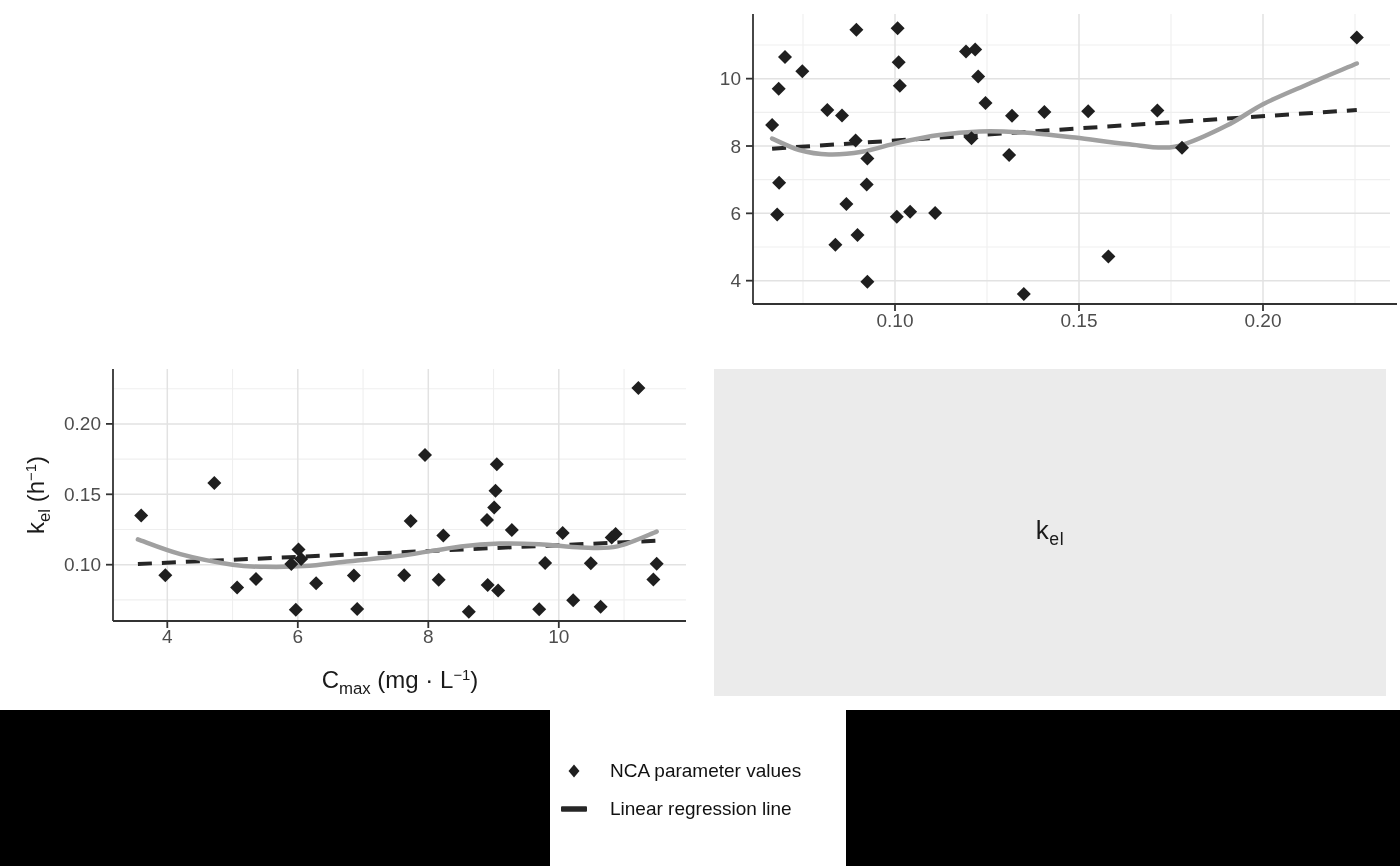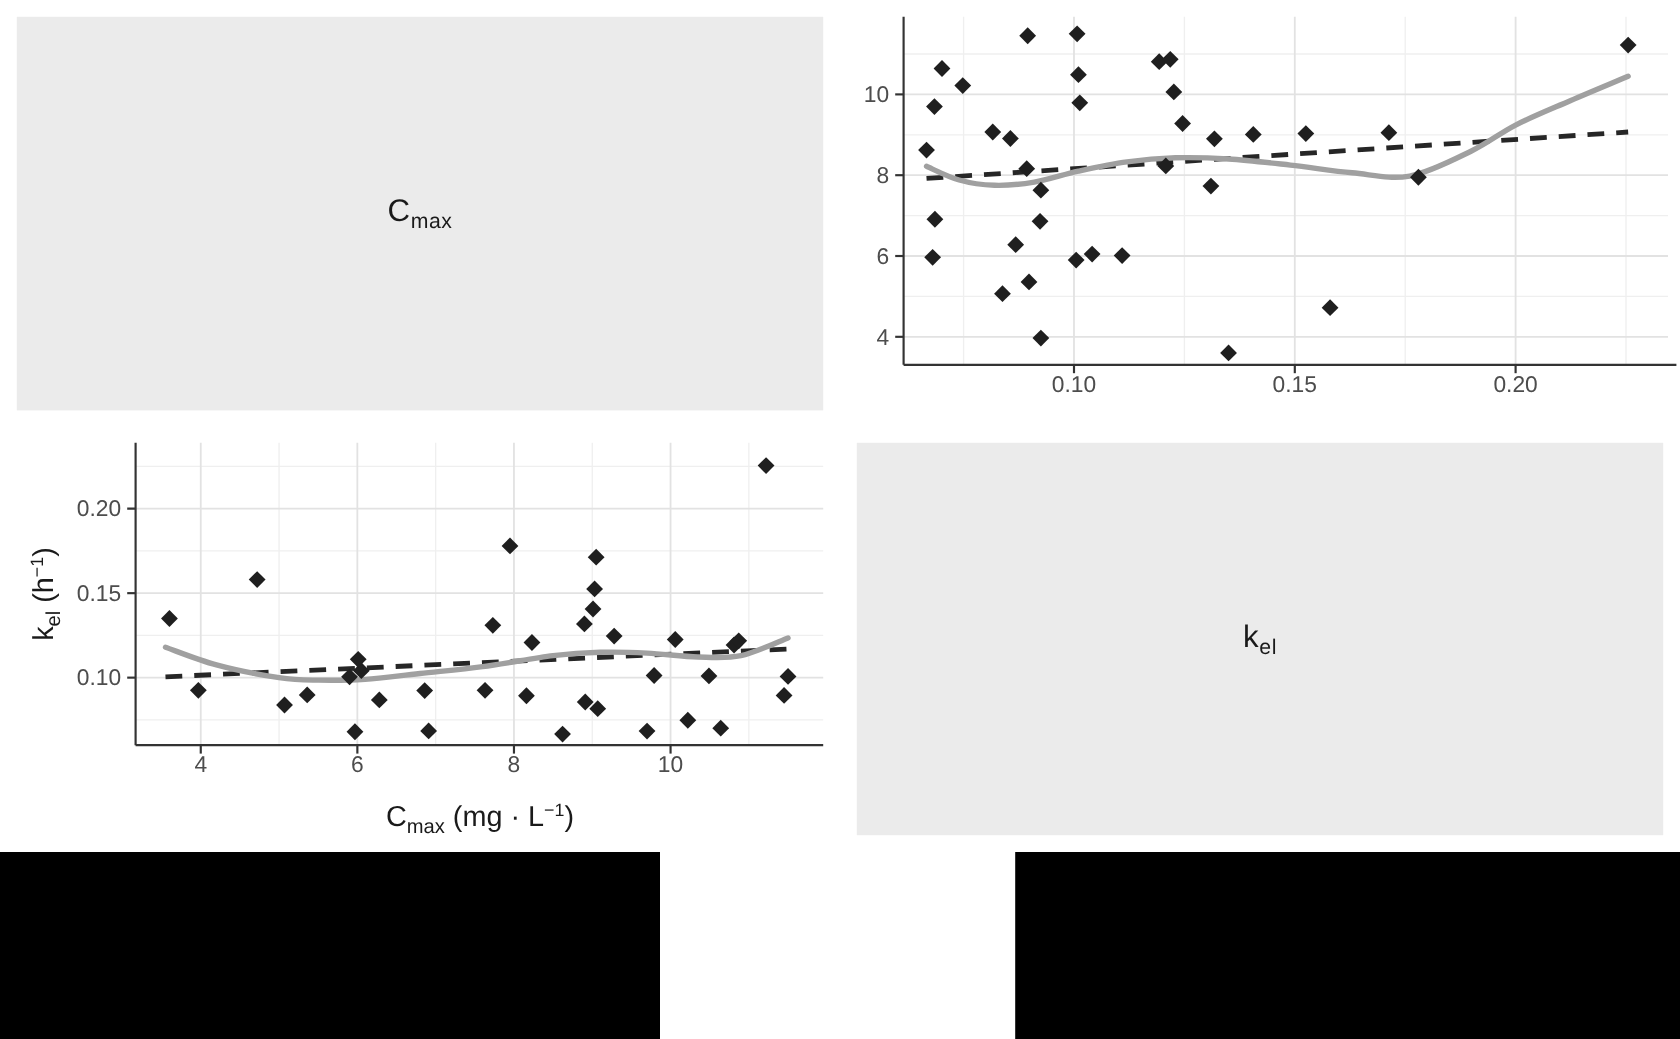--- a/index.html
+++ b/index.html
@@ -21,23 +21,20 @@
              background:#ffffff;padding-top:42px;box-sizing:border-box;}
   .legend-row{display:flex;align-items:center;height:38px;}
   .legend-key{width:44px;height:22px;flex:0 0 44px;}
   .legend-label{margin-left:16px;font-size:19px;color:#111;white-space:nowrap;}
 </style>
 </head>
 <body>
 
 <div class="canvas">
 
-  <div class="tile tile-cmax">
-    <span class="tile-label"><span>C</span><sub>max</sub></span>
-  </div>
 
   <svg id="plot-tr" class="panel" width="700" height="350" viewBox="0 0 700 350">
       <g>
         <line x1="102.99999999999997" x2="102.99999999999997" y1="14" y2="304" stroke="#efefef" stroke-width="1.1"></line>
         <line x1="287" x2="287" y1="14" y2="304" stroke="#efefef" stroke-width="1.1"></line>
         <line x1="470.99999999999994" x2="470.99999999999994" y1="14" y2="304" stroke="#efefef" stroke-width="1.1"></line>
         <line x1="655" x2="655" y1="14" y2="304" stroke="#efefef" stroke-width="1.1"></line>
         <line x1="53" x2="690" y1="247.01" y2="247.01" stroke="#efefef" stroke-width="1.1"></line>
         <line x1="53" x2="690" y1="179.67000000000002" y2="179.67000000000002" stroke="#efefef" stroke-width="1.1"></line>
         <line x1="53" x2="690" y1="112.33" y2="112.33" stroke="#efefef" stroke-width="1.1"></line>
@@ -202,15 +199,27 @@
       <text x="36" y="137" text-anchor="middle" transform="rotate(-90 36 137)" dy="8" font-size="24" fill="#1a1a1a"><tspan>k</tspan><tspan font-size="16.799999999999997" dy="6.2">el</tspan><tspan dy="-6.2">  (h</tspan><tspan font-size="14.879999999999999" dy="-8.2">−1</tspan><tspan dy="8.2">)</tspan></text>
     </svg>
 
   <div class="tile tile-kel">
     <span class="tile-label"><span>k</span><sub>el</sub></span>
   </div>
 
   <div class="blackbar"></div>
 
   <div class="legendbox">
+    <div class="legend-row">
+      <svg class="legend-key" viewBox="0 0 44 22">
+        <path d="M24 4.5 L29.5 11 L24 17.5 L18.5 11 Z" class="k-point" fill="#1f1f1f"></path>
+      </svg>
+      <span class="legend-label">NCA parameter values</span>
+    </div>
+    <div class="legend-row">
+      <svg class="legend-key" viewBox="0 0 44 22">
+        <rect x="11" y="8.2" width="26" height="5.6" rx="1" class="k-lin" fill="#262626"></rect>
+      </svg>
+      <span class="legend-label">Linear regression line</span>
+    </div>
   </div>
 
 </div>
 
 </body></html>

